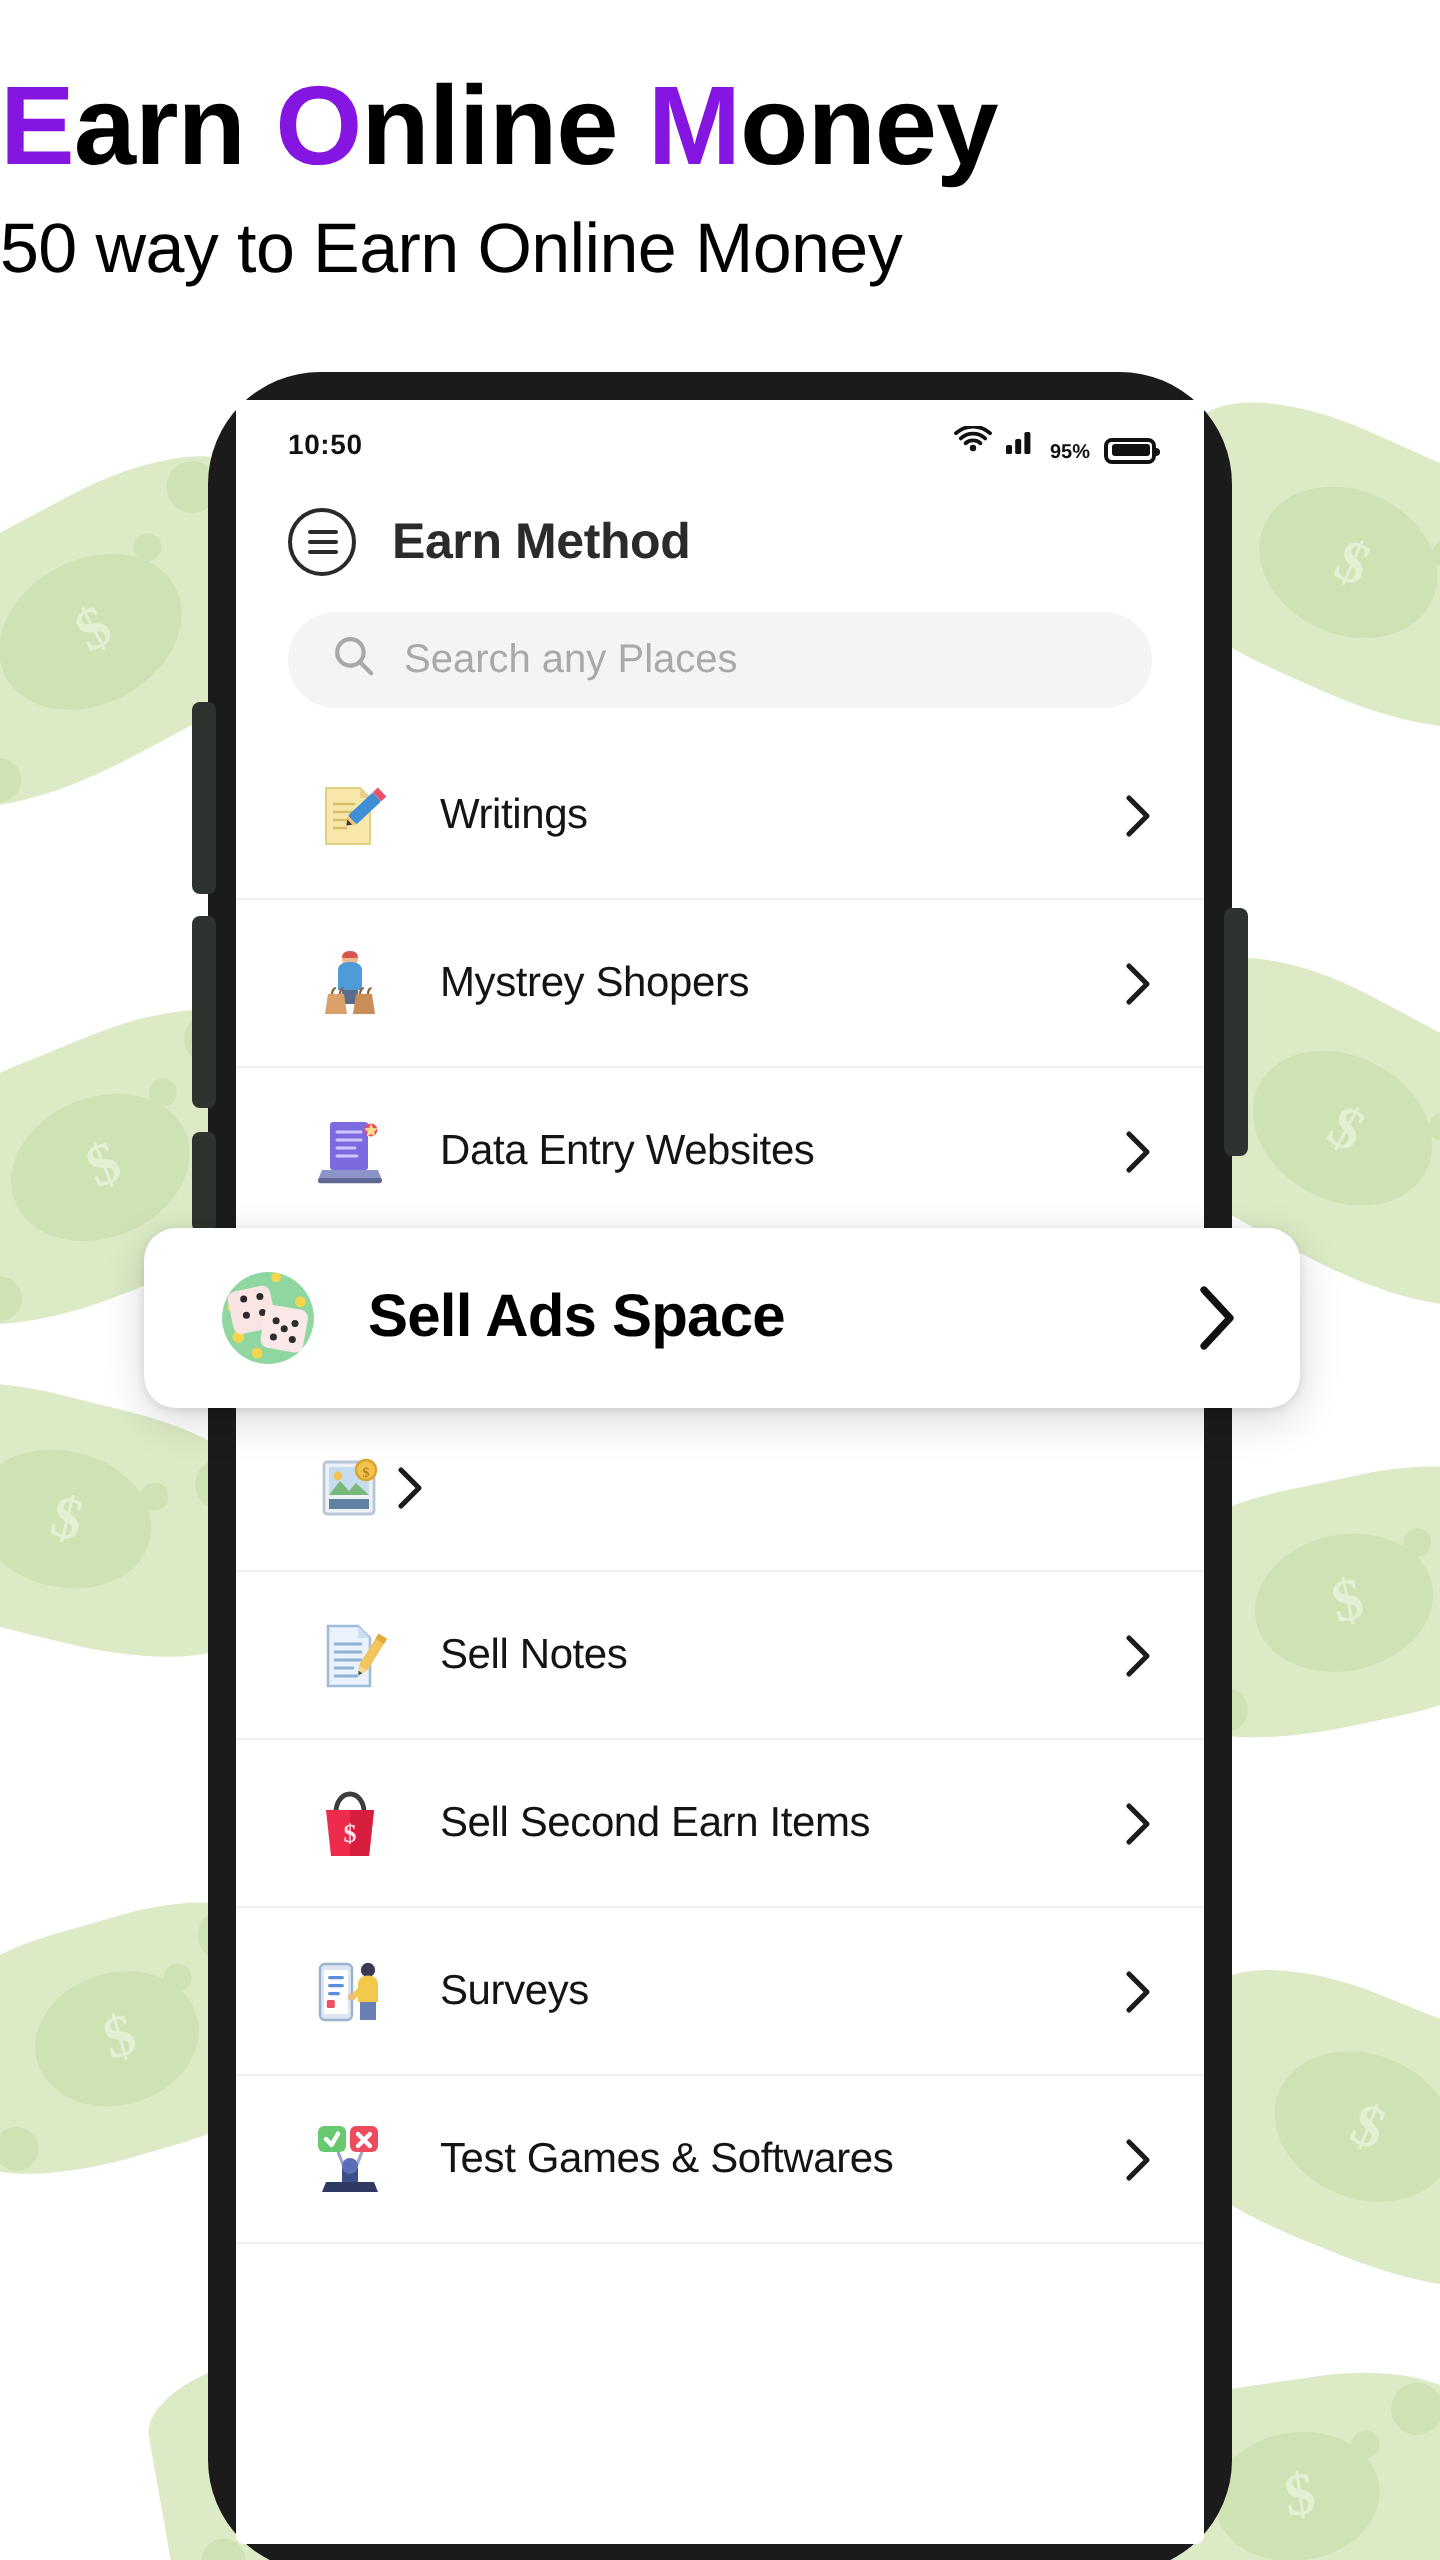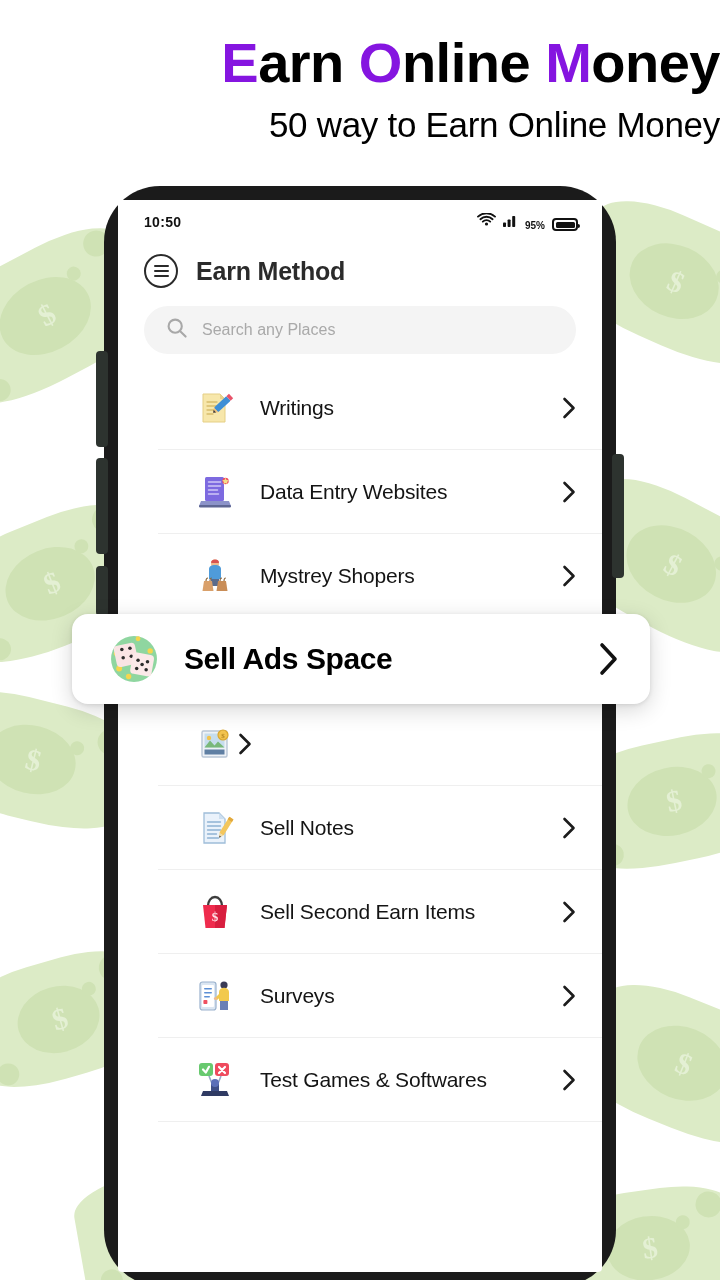--- a/index.html
+++ b/index.html
@@ -39,21 +39,21 @@
   }
   .bill .c1, .bill .c2, .bill .c3 {
     position:absolute; background:#cfe2b4; border-radius:50%;
   }
   .bill .c1 { width:22px; height:22px; left:8%; bottom:8%; }
   .bill .c2 { width:26px; height:26px; right:7%; top:9%; }
   .bill .c3 { width:14px; height:14px; right:26%; top:26%; }
   .bill.curve { border-radius:40% 40% 44% 44% / 26% 26% 22% 22%; }
 
   
-  .title-wrap { position:absolute; top:0; left:0; right:0; z-index:3; text-align:right; padding-top:34px; }
+  .title-wrap { position:absolute; top:0; left:0; right:0; z-index:3; text-align:left; padding-top:34px; }
   .title { font-size:56px; font-weight:700; letter-spacing:-0.5px; color:#000; line-height:1.05; }
   .title .cap { color:#8515e0; }
   .subtitle { margin-top:12px; font-size:35px; color:#000; font-weight:400; letter-spacing:-0.3px; }
 
   
   .phone {
     position:absolute;
     left:104px; top:186px;
     width:512px; height:1100px;
     background:#1b1b1b;
@@ -109,27 +109,27 @@
 
   
   .search-wrap { padding:4px 26px 12px 26px; }
   .search {
     height:48px; background:#f4f4f4; border-radius:26px;
     display:flex; align-items:center; gap:14px; padding:0 22px;
   }
   .search svg { flex:none; }
   .search input {
     border:none; outline:none; background:transparent;
-    font-size:16px; color:#9e9e9e; width:100%;
+    font-size:20px; color:#9e9e9e; width:100%;
     font-family:"Liberation Sans", sans-serif;
   }
   .search input::placeholder { color:#a9a9a9; }
 
   
-  .list { position:relative;padding-left:40px; }
+  .list { position:relative; }
   .row {
     display:flex; align-items:center;
     height:84px; padding:0 26px 0 34px;
     border-bottom:1.5px solid #efefef;
     background:#fff;
   }
   .row .ico { width:46px; height:46px; flex:none; display:flex; align-items:center; justify-content:center; }
   .row .ico svg { width:40px; height:40px; display:block; }
   .row .label { flex:1; margin-left:22px; font-size:21px; color:#141414; letter-spacing:-0.2px; }
   .chev { color:#1c1c1c; font-size:0; flex:none; }
@@ -310,55 +310,55 @@
           <span class="chev">
             <svg width="14" height="22" viewBox="0 0 14 22">
                 <path d="M2.5 2l9 9-9 9" stroke="#1c1c1c" stroke-width="2.6" fill="none" stroke-linecap="round" stroke-linejoin="round"></path>
               </svg>
           </span>
         </div>
 
         <div class="row">
           <span class="ico">
             <svg viewBox="0 0 40 40">
-                <rect x="10" y="5" width="19" height="24" rx="1.5" fill="#7d6ae0"></rect>
-                <g stroke="#cfc7f6" stroke-width="1.5" stroke-linecap="round">
-                  <path d="M13.5 10h12"></path>
-                  <path d="M13.5 14h12"></path>
-                  <path d="M13.5 18h9"></path>
-                  <path d="M13.5 22h10"></path>
-                </g>
-                <path d="M6 29h28l2 5H4z" fill="#8c93c9"></path>
-                <rect x="4" y="33" width="32" height="2.6" rx="1.3" fill="#5e6693"></rect>
-                <circle cx="30.5" cy="9" r="3.2" fill="#ef4b5e"></circle>
-                <path d="M30.5 5.8l1 2.2 2.3.3-1.7 1.6.5 2.3-2.1-1.2-2.1 1.2.5-2.3-1.7-1.6 2.3-.3z" fill="#f2e08a"></path>
-              </svg>
-          </span>
-          <span class="label">Data Entry Websites</span>
-          <span class="chev">
-            <svg width="14" height="22" viewBox="0 0 14 22">
-                <path d="M2.5 2l9 9-9 9" stroke="#1c1c1c" stroke-width="2.6" fill="none" stroke-linecap="round" stroke-linejoin="round"></path>
-              </svg>
-          </span>
-        </div>
-
-        <div class="row">
-          <span class="ico">
-            <svg viewBox="0 0 40 40">
                 <circle cx="20" cy="7.5" r="4" fill="#f0ba8d"></circle>
                 <path d="M20 3.5c3 0 4 1.6 4 3.2-1.8.4-6 .4-8 0 0-1.8 1.4-3.2 4-3.2z" fill="#d9534f"></path>
                 <path d="M14 13c0-2.7 2.7-4 6-4s6 1.3 6 4v10H14z" fill="#4f9bd9"></path>
                 <path d="M16 23h8v7h-8z" fill="#5a6b8c"></path>
                 <path d="M9 25h8l1.5 10H7.5z" fill="#d9a06a"></path>
                 <path d="M23 25h8l1.5 10H21.5z" fill="#c98d57"></path>
                 <path d="M11 25c0-2 1.2-3 2-3m2 3c0-2 1-3 1.8-3" stroke="#8a6337" stroke-width="1.1" fill="none"></path>
                 <path d="M25 25c0-2 1.2-3 2-3m2 3c0-2 1-3 1.8-3" stroke="#8a6337" stroke-width="1.1" fill="none"></path>
               </svg>
           </span>
           <span class="label">Mystrey Shopers</span>
+          <span class="chev">
+            <svg width="14" height="22" viewBox="0 0 14 22">
+                <path d="M2.5 2l9 9-9 9" stroke="#1c1c1c" stroke-width="2.6" fill="none" stroke-linecap="round" stroke-linejoin="round"></path>
+              </svg>
+          </span>
+        </div>
+
+        <div class="row">
+          <span class="ico">
+            <svg viewBox="0 0 40 40">
+                <rect x="10" y="5" width="19" height="24" rx="1.5" fill="#7d6ae0"></rect>
+                <g stroke="#cfc7f6" stroke-width="1.5" stroke-linecap="round">
+                  <path d="M13.5 10h12"></path>
+                  <path d="M13.5 14h12"></path>
+                  <path d="M13.5 18h9"></path>
+                  <path d="M13.5 22h10"></path>
+                </g>
+                <path d="M6 29h28l2 5H4z" fill="#8c93c9"></path>
+                <rect x="4" y="33" width="32" height="2.6" rx="1.3" fill="#5e6693"></rect>
+                <circle cx="30.5" cy="9" r="3.2" fill="#ef4b5e"></circle>
+                <path d="M30.5 5.8l1 2.2 2.3.3-1.7 1.6.5 2.3-2.1-1.2-2.1 1.2.5-2.3-1.7-1.6 2.3-.3z" fill="#f2e08a"></path>
+              </svg>
+          </span>
+          <span class="label">Data Entry Websites</span>
           <span class="chev">
             <svg width="14" height="22" viewBox="0 0 14 22">
                 <path d="M2.5 2l9 9-9 9" stroke="#1c1c1c" stroke-width="2.6" fill="none" stroke-linecap="round" stroke-linejoin="round"></path>
               </svg>
           </span>
         </div>
 
         <div class="row">
           <span class="ico">
             <svg viewBox="0 0 40 40">

